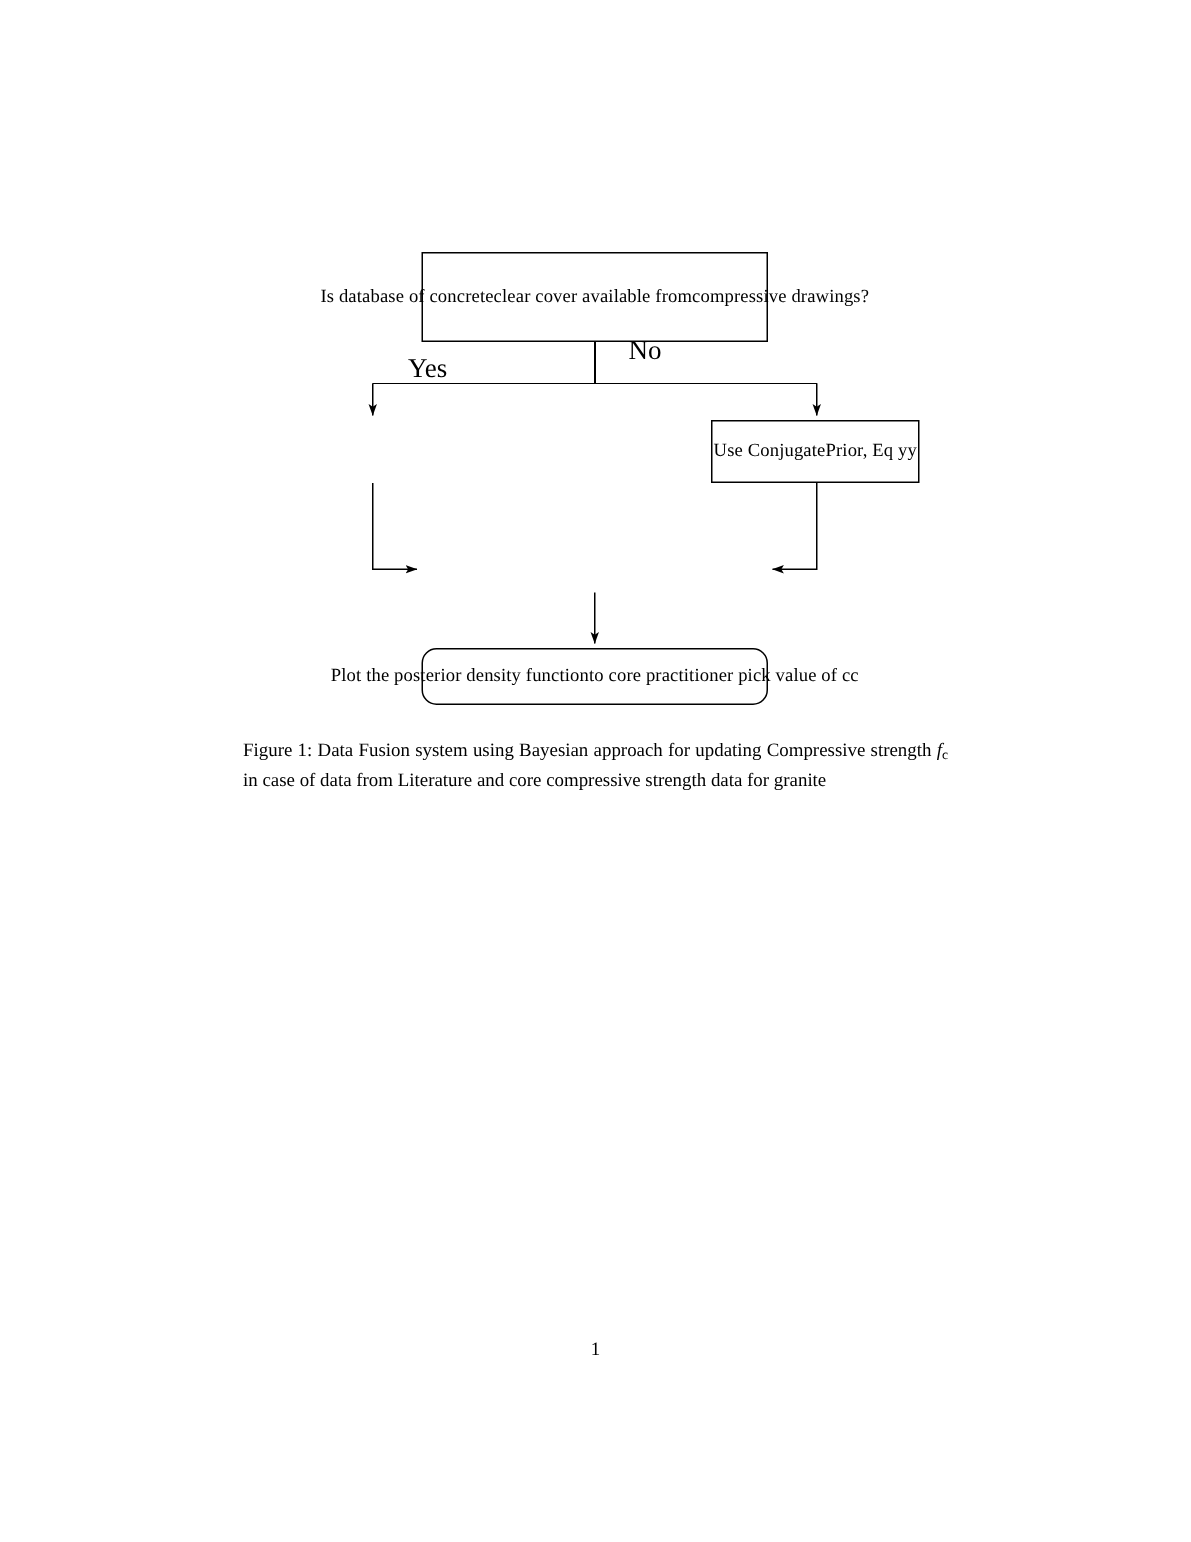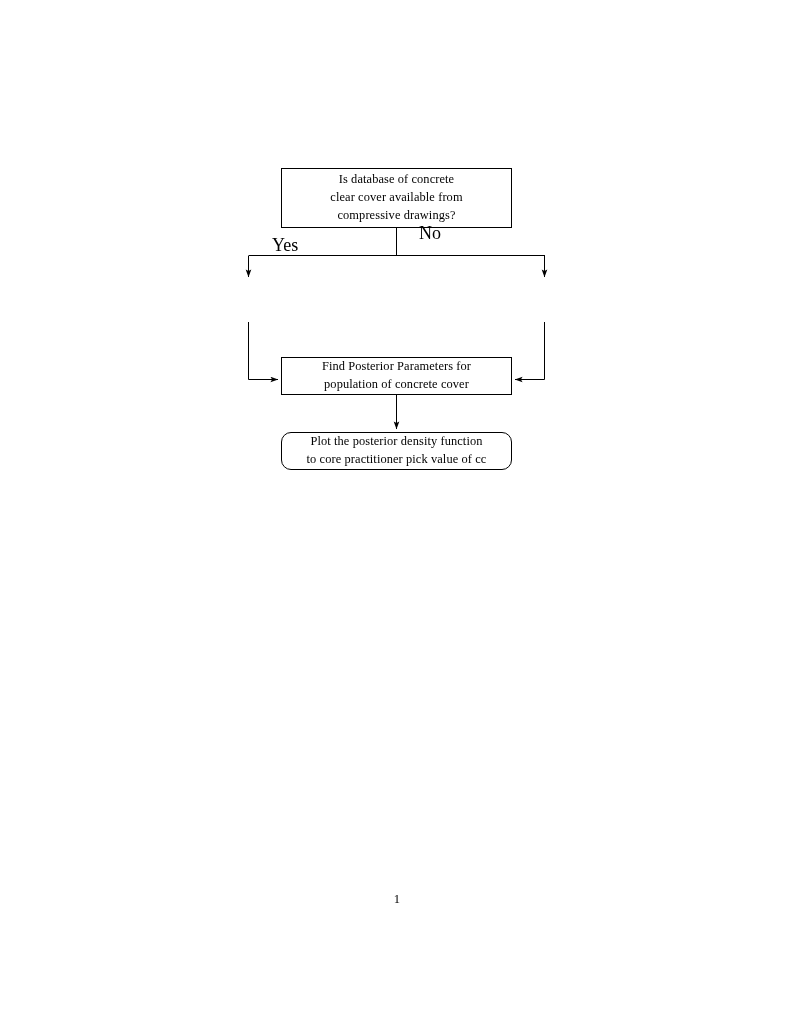--- a/index.html
+++ b/index.html
@@ -40,21 +40,21 @@
     height: 490px;
     display: block;
   }
 
   .node {
     position: absolute;
     box-sizing: border-box;
     border: 1px solid #000000;
     background: #ffffff;
     display: flex;
-    flex-direction: column;
+    flex-direction: row;
     align-items: center;
     justify-content: center;
     text-align: center;
     font-size: 12.4px;
     line-height: 1.45;
     letter-spacing: 0.1px;
     white-space: nowrap;
   }
   .node .line { display: block; }
 
@@ -172,28 +172,29 @@
     <div class="node" id="node-decision">
       <span class="line">Is database of concrete</span>
       <span class="line">clear cover available from</span>
       <span class="line">compressive drawings?</span>
     </div>
 
     <div class="edge-label" id="label-yes">Yes</div>
     <div class="edge-label" id="label-no">No</div>
 
 
-
-    <div class="node" id="node-posterior">
-      <span class="line">Find Posterior Parameters for</span>
-      <span class="line">population of concrete cover</span>
+    <div class="node" id="node-conjugate">
+      <span class="line">Use Conjugate</span>
+      <span class="line">Prior, Eq yy</span>
     </div>
+
 
     <div class="node" id="node-plot">
       <span class="line">Plot the posterior density function</span>
       <span class="line">to core practitioner pick value of cc</span>
     </div>
   </div>
 
+  <div id="caption"><span>Figure 1:</span> <span>Data Fusion system using Bayesian approach for updating Compressive strength</span> <span class="mathvar"><span>f</span><sub>c</sub></span> <span>in case of data from Literature and core compressive strength data for granite</span></div>
 
   <div id="page-number">1</div>
 
 </div>
 
 </body></html>

